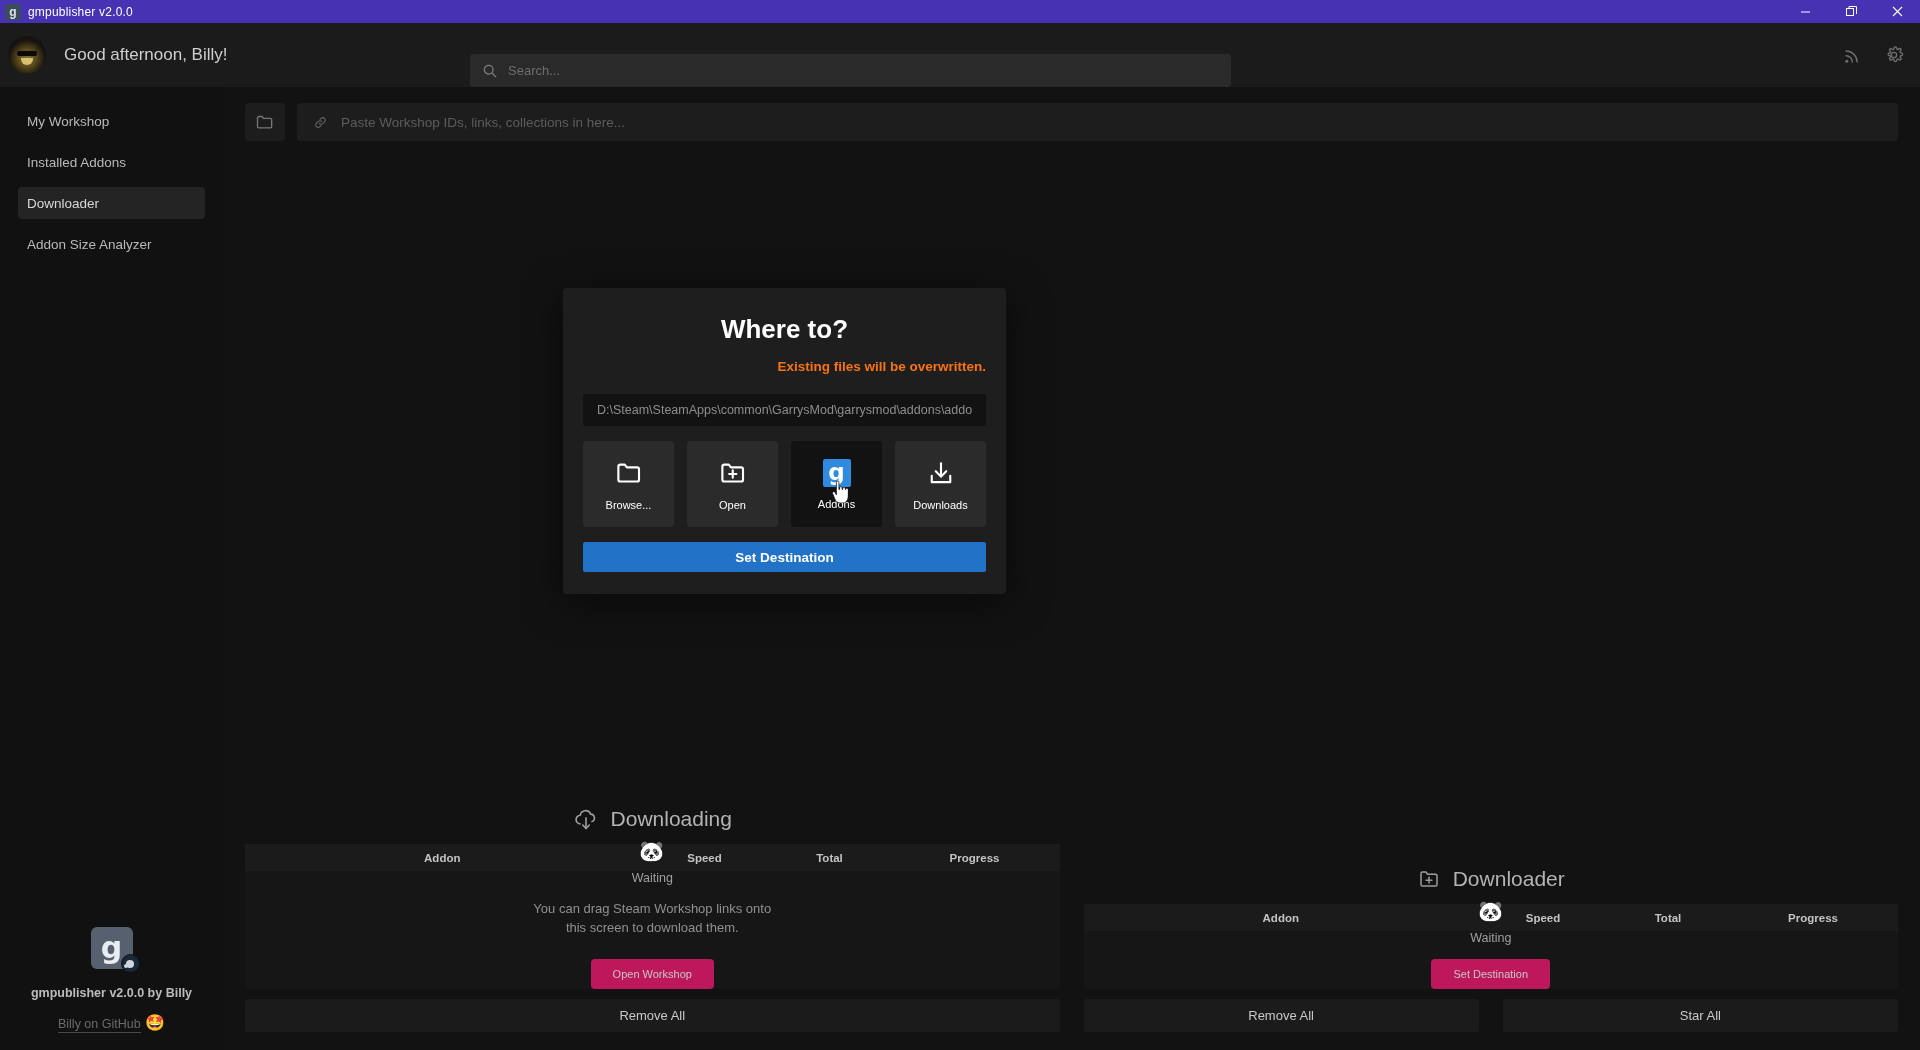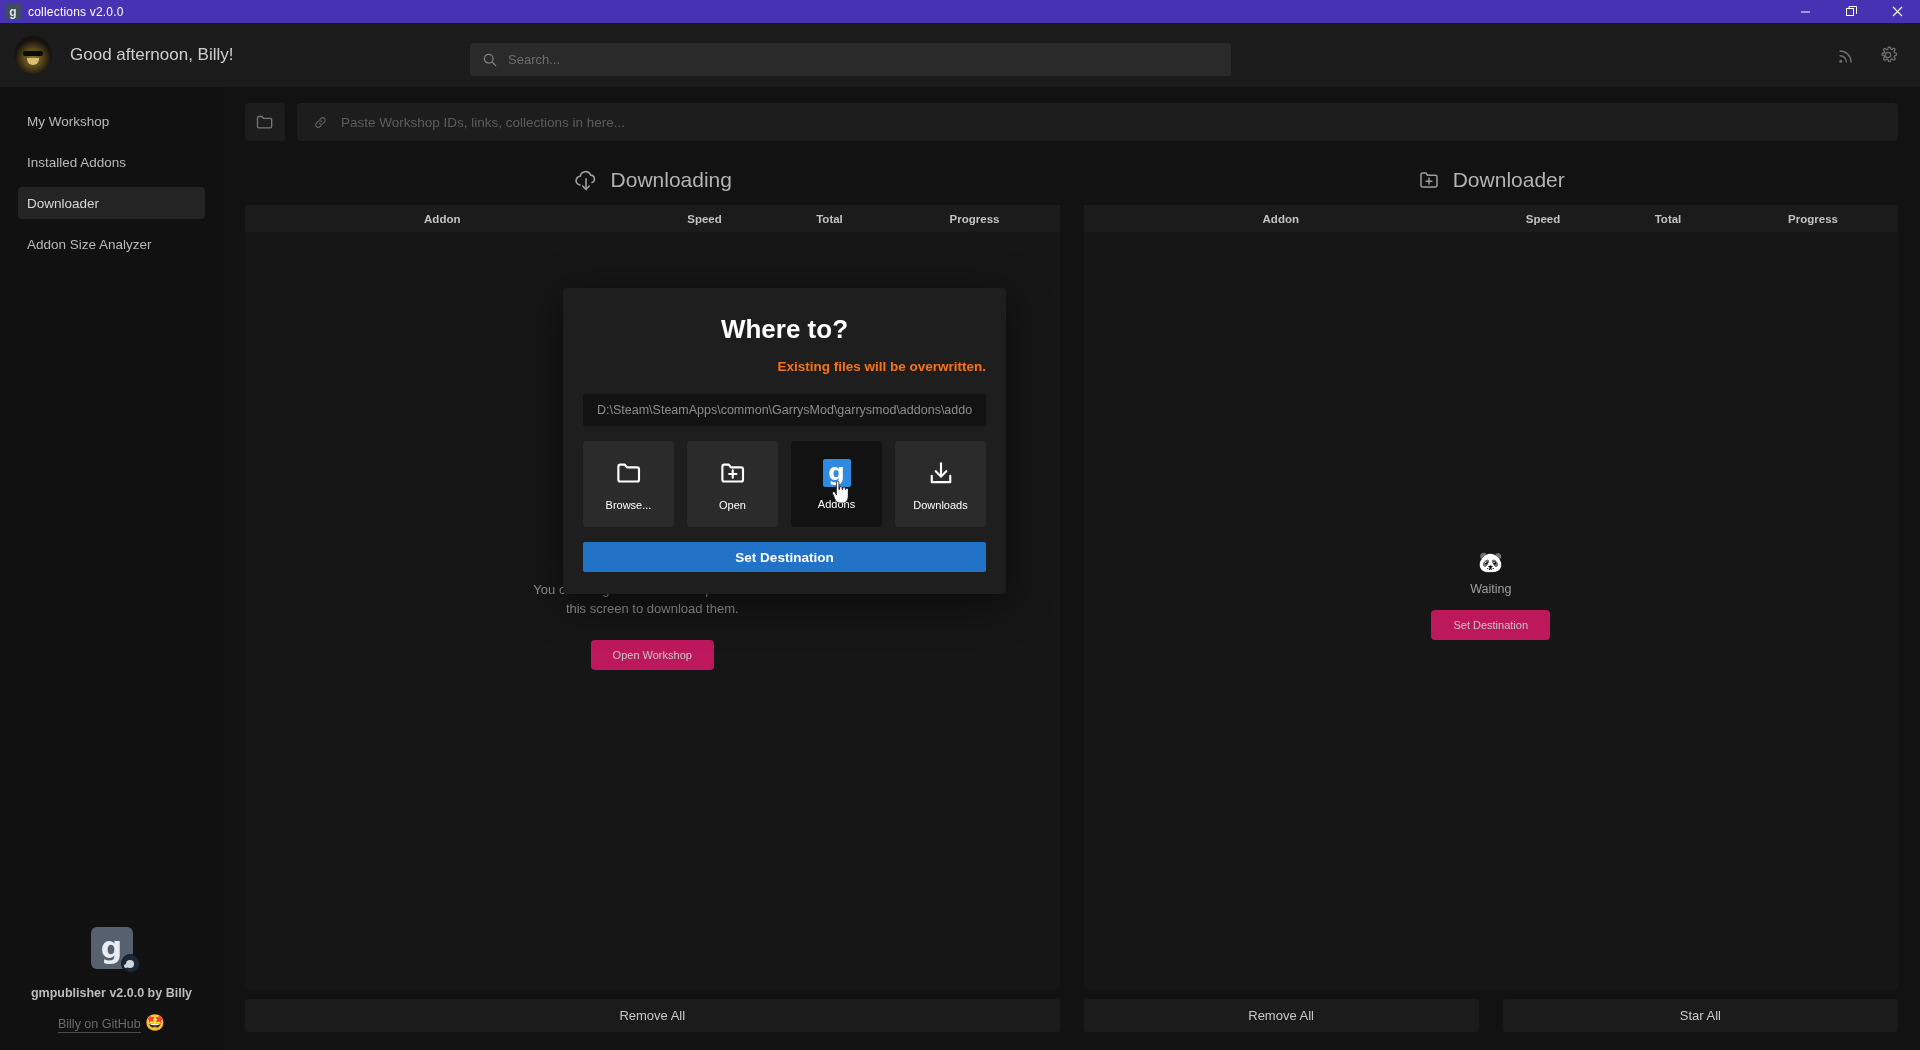--- a/index.html
+++ b/index.html
@@ -27,40 +27,40 @@
   .titlebar .tb-spacer { flex: 1; }
   .tb-btn {
     width: 46px; height: 23px; display: flex; align-items: center; justify-content: center;
     color: #ffffff;
   }
   .tb-btn svg { display:block; }
 
   
   .header {
     height: 64px; flex: 0 0 64px; background: #1b1b1b;
-    display: flex; align-items: center; padding: 0 14px; position: relative;
+    display: flex; align-items: center; padding: 0 8px; position: relative;
   }
   .avatar {
     width: 38px; height: 38px; border-radius: 50%;
     background: radial-gradient(circle at 50% 58%, #8a7330 0%, #5d4c1d 30%, #171310 62%, #0d0c0a 100%);
     position: relative; overflow: hidden; flex: 0 0 38px;
   }
   .avatar::before {
     content: ""; position: absolute; left: 9px; top: 15px; width: 20px; height: 5px;
     background: #0b0b0b; border-radius: 2px;
   }
   .avatar::after {
     content: ""; position: absolute; left: 13px; top: 22px; width: 12px; height: 7px;
     background: #d8c070; border-radius: 0 0 7px 7px;
   }
   .greeting {
     margin-left: 18px; font-size: 17px; color: #cfcfcf; font-weight: 400;
   }
   .search-wrap {
-    position: absolute; left: 470px; top: 20px; width: 761px; height: 33px;
+    position: absolute; left: 470px; top: 31px; width: 761px; height: 33px;
     background: #2a2a2a; border-radius: 3px; display: flex; align-items: center;
     padding: 0 13px;
   }
   .search-wrap svg { opacity: .45; flex: 0 0 auto; }
   .search-input {
     background: transparent; border: 0; outline: none; margin-left: 11px;
     font-family: "Liberation Sans", sans-serif; font-size: 13px; color: #cccccc; width: 100%;
   }
   .search-input::placeholder { color: #6d6d6d; }
   .header-icons { margin-left: auto; display: flex; align-items: center; gap: 22px; padding-right: 8px; }
@@ -115,21 +115,21 @@
     flex: 1; height: 38px; background: #1d1d1d; border-radius: 4px;
     display: flex; align-items: center; padding: 0 16px; gap: 13px;
   }
   .paste-field svg { color: #646464; flex: 0 0 auto; }
   .paste-input {
     background: transparent; border: 0; outline: none; width: 100%;
     font-family: "Liberation Sans", sans-serif; font-size: 13.5px; color: #cccccc;
   }
   .paste-input::placeholder { color: #5c5c5c; }
 
-  .panels { flex: 1; display: flex; gap: 24px; padding: 0 22px 0 22px; min-height: 0; }
+  .panels { flex: 1; display: flex; gap: 24px; padding: 0 22px 0 22px; min-height: 0; align-items: flex-end; }
   .panel { flex: 1; display: flex; flex-direction: column; min-width: 0; }
   .panel-title {
     display: flex; align-items: center; justify-content: center; gap: 12px;
     height: 50px; font-size: 21px; color: #b3b3b3; font-weight: 400;
   }
   .panel-title svg { color: #9d9d9d; }
   .panel-head {
     background: #1b1b1b; height: 27px; display: flex; align-items: center;
     font-size: 11.5px; color: #c3c3c3; font-weight: bold;
   }
@@ -201,21 +201,21 @@
     pointer-events: none;
   }
 </style>
 </head>
 <body>
 
 <div id="app">
 
   <div class="titlebar">
     <div class="tb-icon">g</div>
-    <div class="tb-title">collections v2.0.0</div>
+    <div class="tb-title">gmpublisher v2.0.0</div>
     <div class="tb-spacer"></div>
     <div class="tb-btn">
       <svg width="11" height="11" viewBox="0 0 11 11">
           <line x1="1" y1="6" x2="10" y2="6" stroke="currentColor" stroke-width="1"></line>
         </svg>
     </div>
     <div class="tb-btn">
       <svg width="11" height="11" viewBox="0 0 11 11">
           <rect x="0.5" y="2.5" width="7" height="7" fill="none" stroke="currentColor" stroke-width="1"></rect>
           <polyline points="3,2.5 3,0.5 10.5,0.5 10.5,8" fill="none" stroke="currentColor" stroke-width="1"></polyline>

